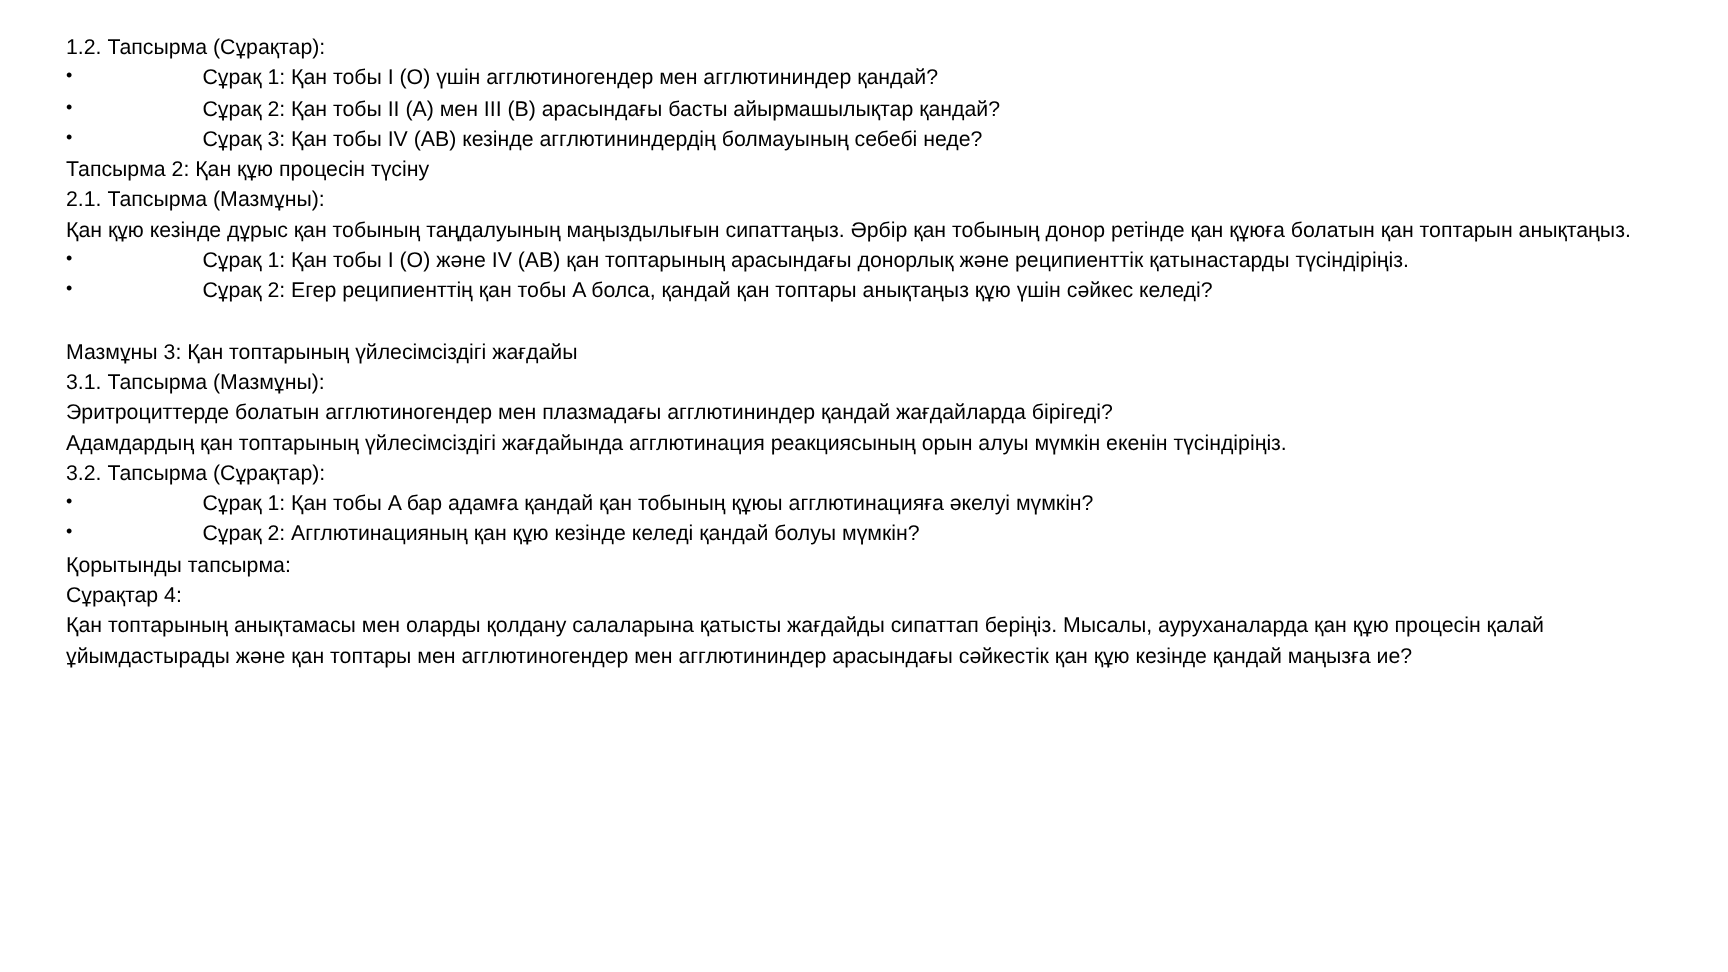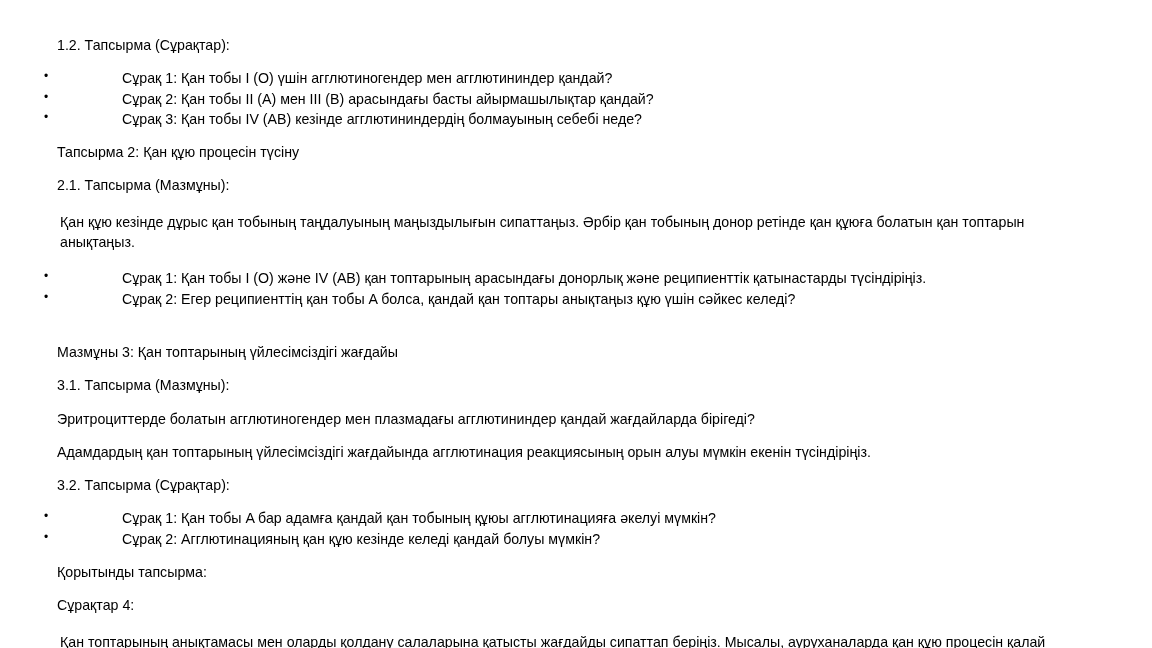--- a/index.html
+++ b/index.html
@@ -20,45 +20,46 @@
     height: 648px;
     padding: 22px 42px 0 44px;
     background: #ffffff;
   }
   .doc {
     font-size: 14.2px;
     line-height: 1.43;
   }
   .line {
     white-space: pre-wrap;
-    margin: 13px;
+    margin: 0;
     padding: 0;
   }
   .para {
-    margin: 16px;
+    margin: 0;
     padding: 0;
     white-space: normal;
   }
   .bullet-row {
     display: flex;
     align-items: flex-start;
     margin: 0;
     padding: 0;
   }
   .bullet-mark {
     width: 10px;
     flex: 0 0 10px;
     font-size: 12px;
     line-height: 1.43;
   }
   .bullet-gap {
     flex: 0 0 68px;
   }
   .bullet-text {
     flex: 1 1 auto;
+    margin-left: 13px;
   }
   .spacer {
     height: 20px;
   }
 </style>
 </head>
 <body>
 
 <div class="page">
   <div class="doc" id="doc-body">

